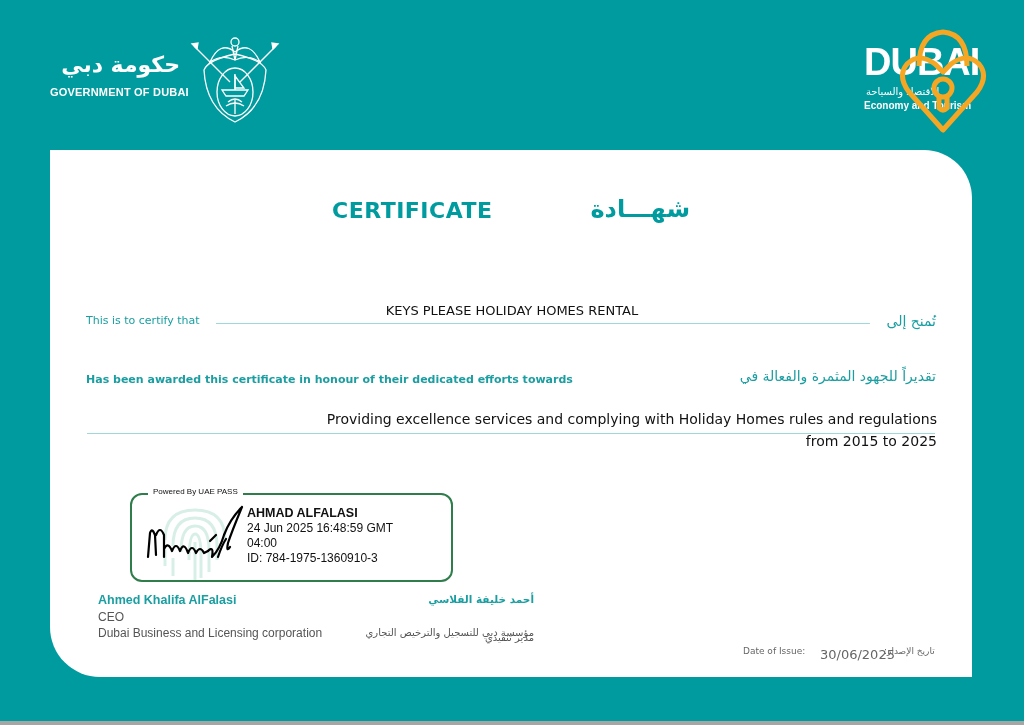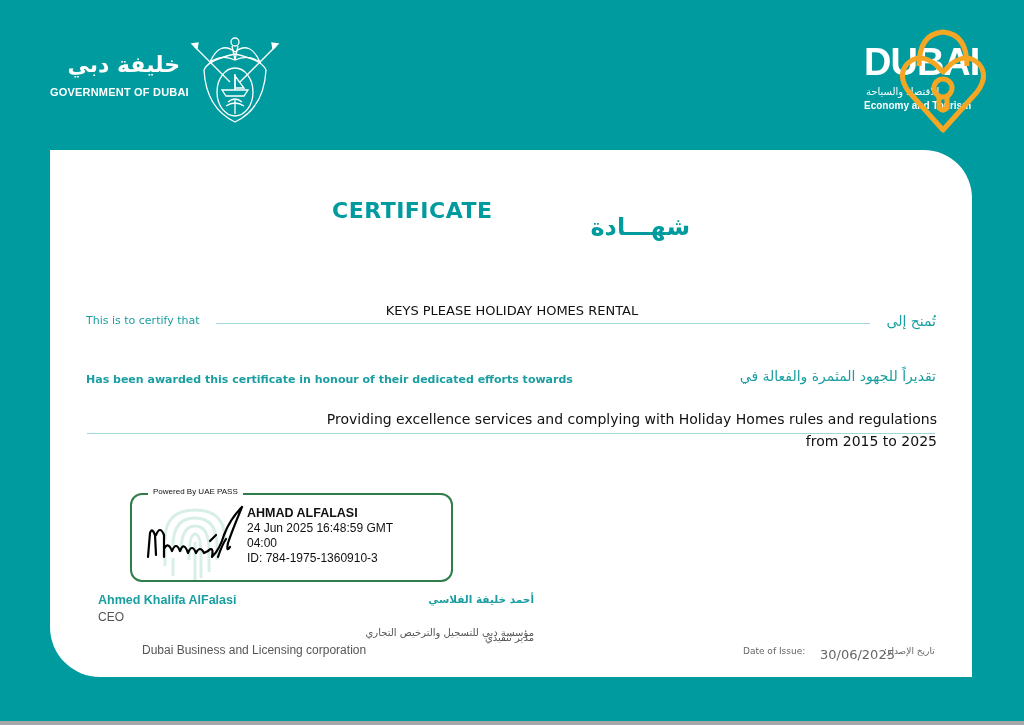--- a/index.html
+++ b/index.html
@@ -46,21 +46,21 @@
       border-top-right-radius: 48px;
       border-bottom-left-radius: 50px;
     }
     .title-en {
       position: absolute; left: 332px; top: 198px;
       color: #009B9F; font-size: 22px; font-weight: bold; letter-spacing: 0.5px;
       font-family: "DejaVu Sans", sans-serif;
     }
     .title-ar {
       position: absolute; left: 560px; top: 195px; width: 130px;
-      color: #009B9F; font-size: 24px; font-weight: bold; direction: rtl; text-align: right; margin-top: 18px;
+      color: #009B9F; font-size: 24px; font-weight: bold; direction: rtl; text-align: right;
     }
     .label-en {
       position: absolute; color: #1a9ea1; font-size: 11px;
       font-family: "DejaVu Sans", sans-serif;
     }
     .label-ar {
       position: absolute; color: #1a9ea1; font-size: 14px; direction: rtl; text-align: right;
     }
     .hline { position: absolute; height: 1px; background: #9fd8da; }
     .recipient {
@@ -106,21 +106,21 @@
 
     .issue {
       position: absolute; top: 602px; font-size: 9px; color: #666;
       font-family: "DejaVu Sans", sans-serif;
       margin-top: 44px;
     }
   </style>
 </head>
 <body>
 
-<div class="gov-ar">خليفة دبي</div>
+<div class="gov-ar">حكومة دبي</div>
 <div class="gov-en">GOVERNMENT OF DUBAI</div>
 <svg class="emblem" viewBox="0 0 90 95" fill="none" stroke="#fff" stroke-width="1.3">
   <path d="M14 40 Q16 78 45 92 Q74 78 76 40 Q72 30 45 24 Q18 30 14 40 Z"></path>
   <line x1="4" y1="16" x2="40" y2="52"></line>
   <path d="M2 14 L8 13 L7 19 Z" fill="#fff"></path>
   <line x1="86" y1="16" x2="50" y2="52"></line>
   <path d="M88 14 L82 13 L83 19 Z" fill="#fff"></path>
   <path d="M20 32 Q30 10 45 22 Q60 10 70 32 Q58 24 45 30 Q32 24 20 32 Z"></path>
   <circle cx="45" cy="12" r="4"></circle>
   <path d="M42 16 L45 30 L48 16"></path>
@@ -177,21 +177,21 @@
 </svg>
 <div class="sig-text">
   <div class="name">AHMAD ALFALASI</div>
   <div>24 Jun 2025 16:48:59 GMT</div>
   <div>04:00</div>
   <div>ID: 784-1975-1360910-3</div>
 </div>
 
 <div class="signer-name">Ahmed Khalifa AlFalasi</div>
 <div class="signer-line" style="top:610px;">CEO</div>
-<div class="signer-line" style="top:643px;margin-left:44px;">Dubai Business and Licensing corporation</div>
+<div class="signer-line" style="top:626px;">Dubai Business and Licensing corporation</div>
 
 <div class="signer-ar name" style="top:593px;">أحمد خليفة الفلاسي</div>
 <div class="signer-ar" style="top:632px;margin-left:16px;">مدير تنفيذي</div>
 <div class="signer-ar" style="top:627px;">مؤسسة دبي للتسجيل والترخيص التجاري</div>
 
 <div class="issue" style="left:743px;">Date of Issue:</div>
 <div class="issue" style="left:820px; font-size:13px; top:603px;">30/06/2025</div>
 <div class="issue" style="left:884px; direction:rtl;">تاريخ الإصدار:</div>
 
 <div class="bottom-strip"></div>

